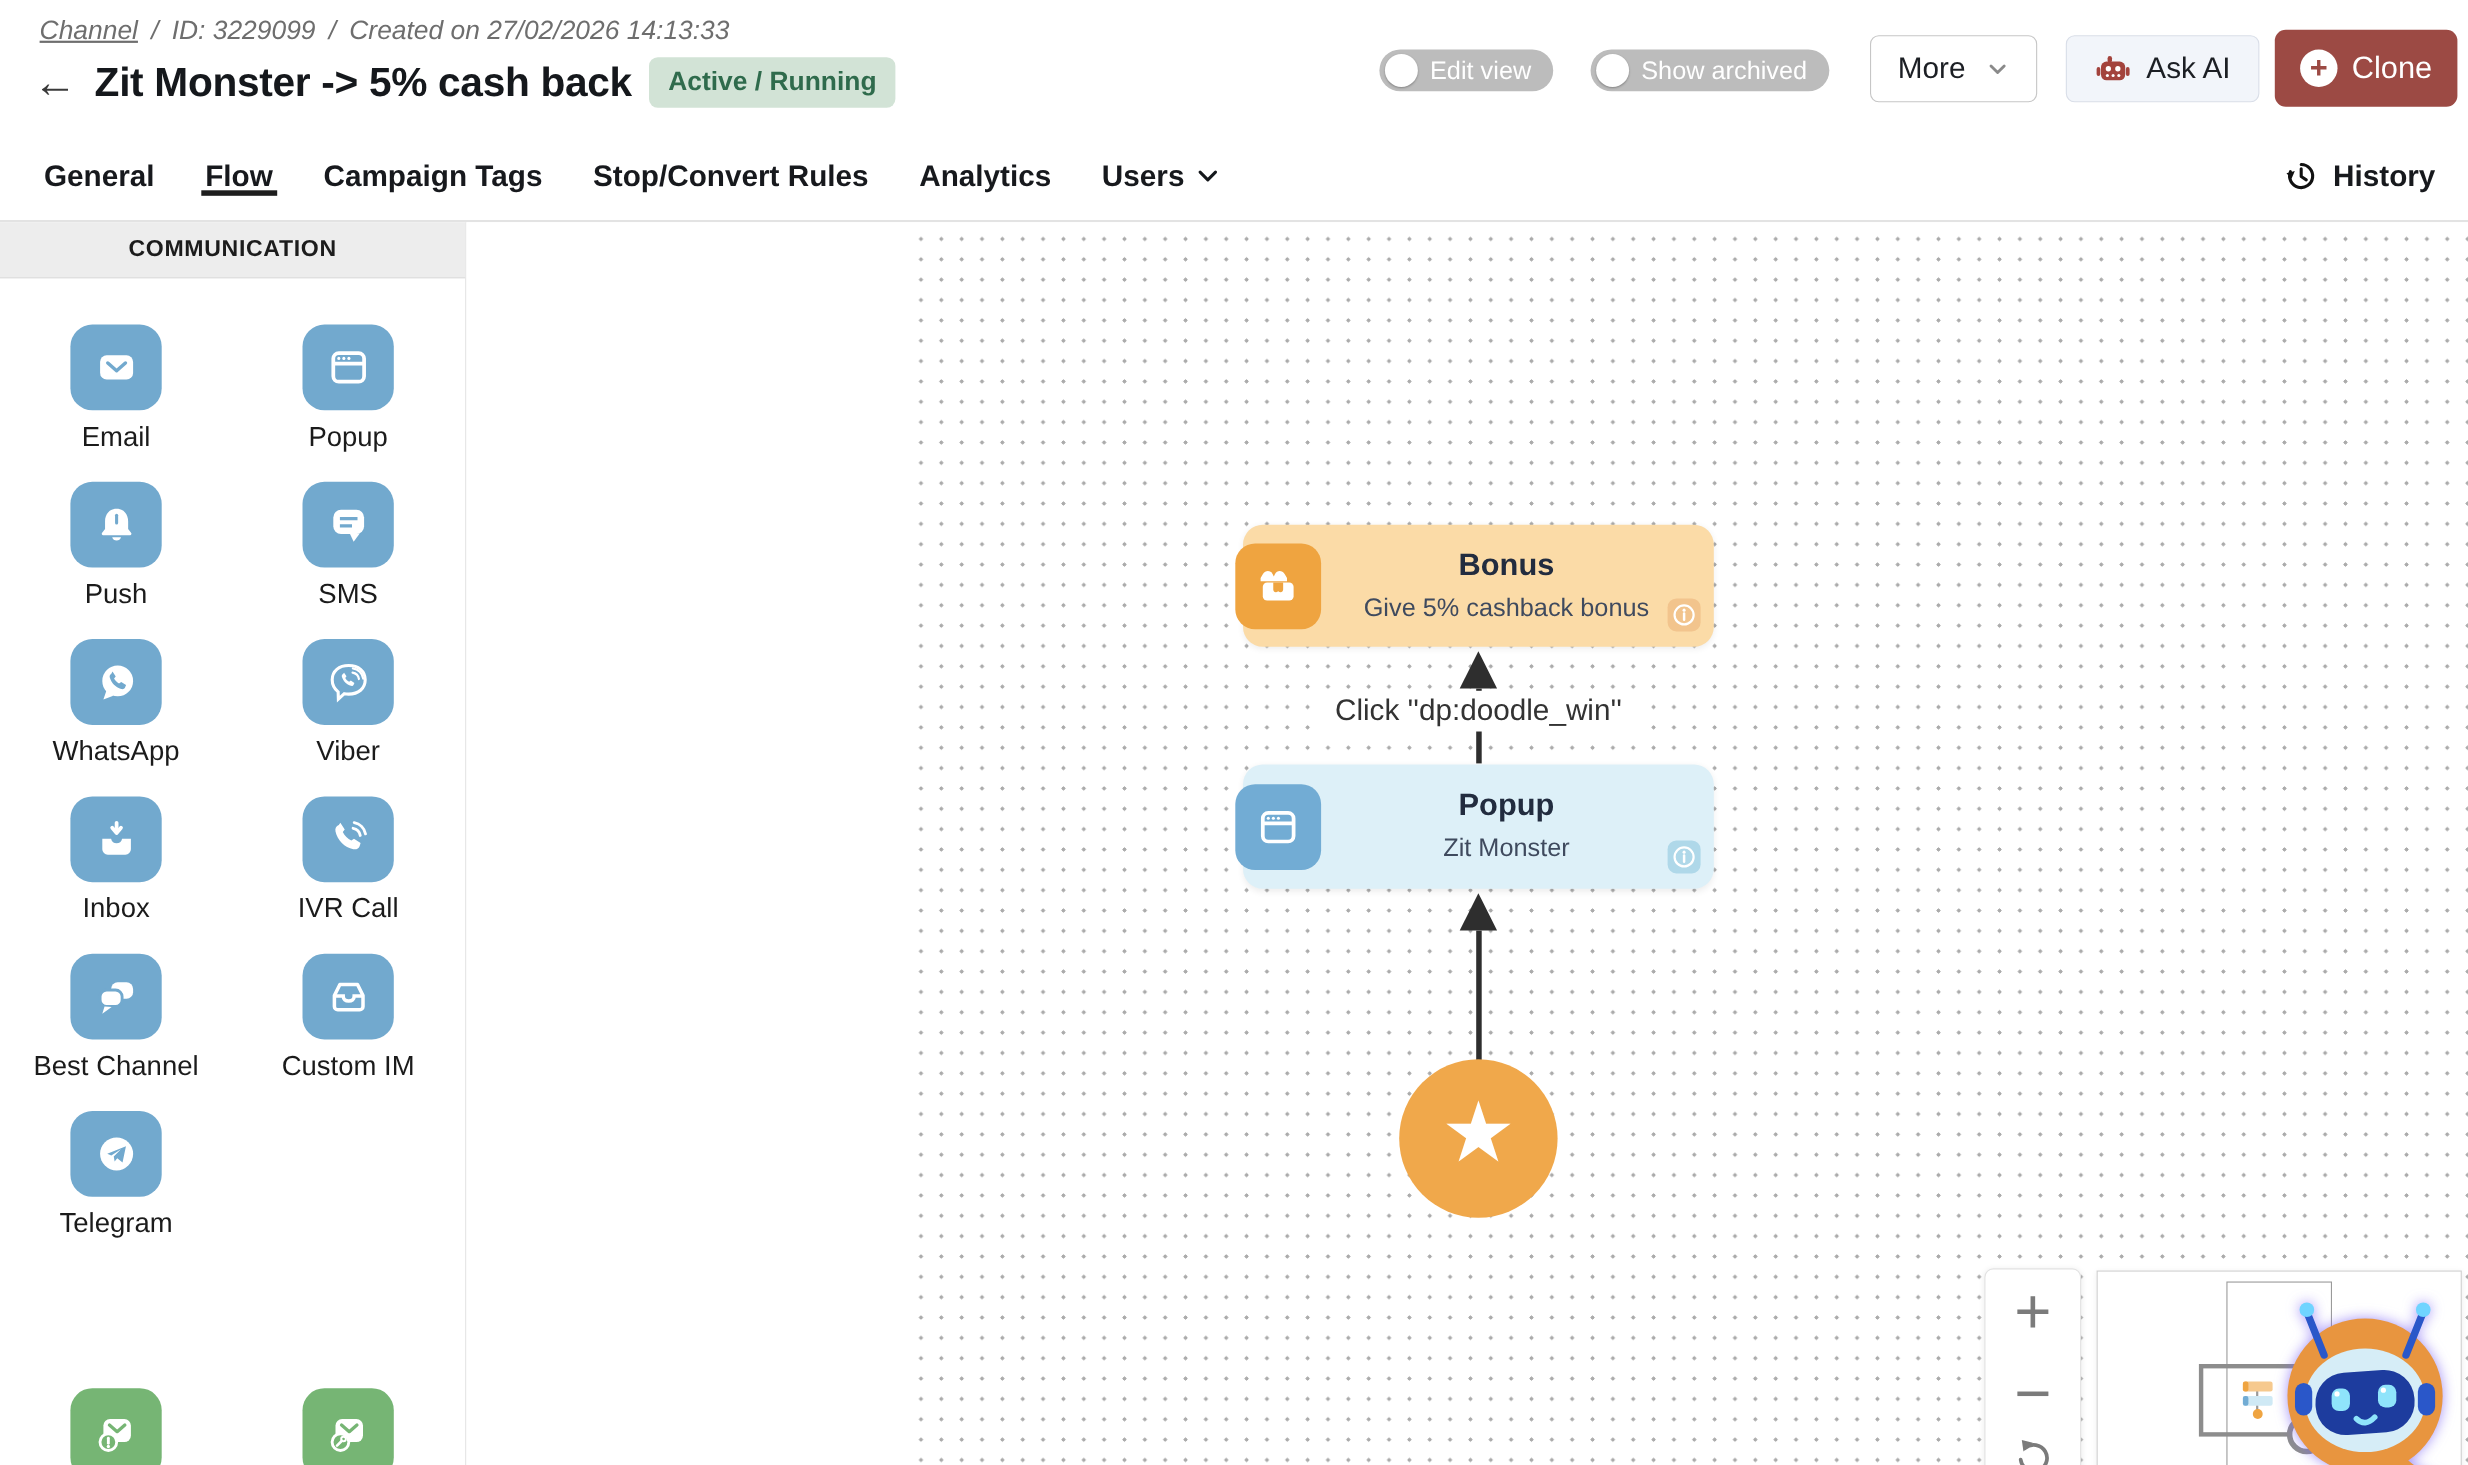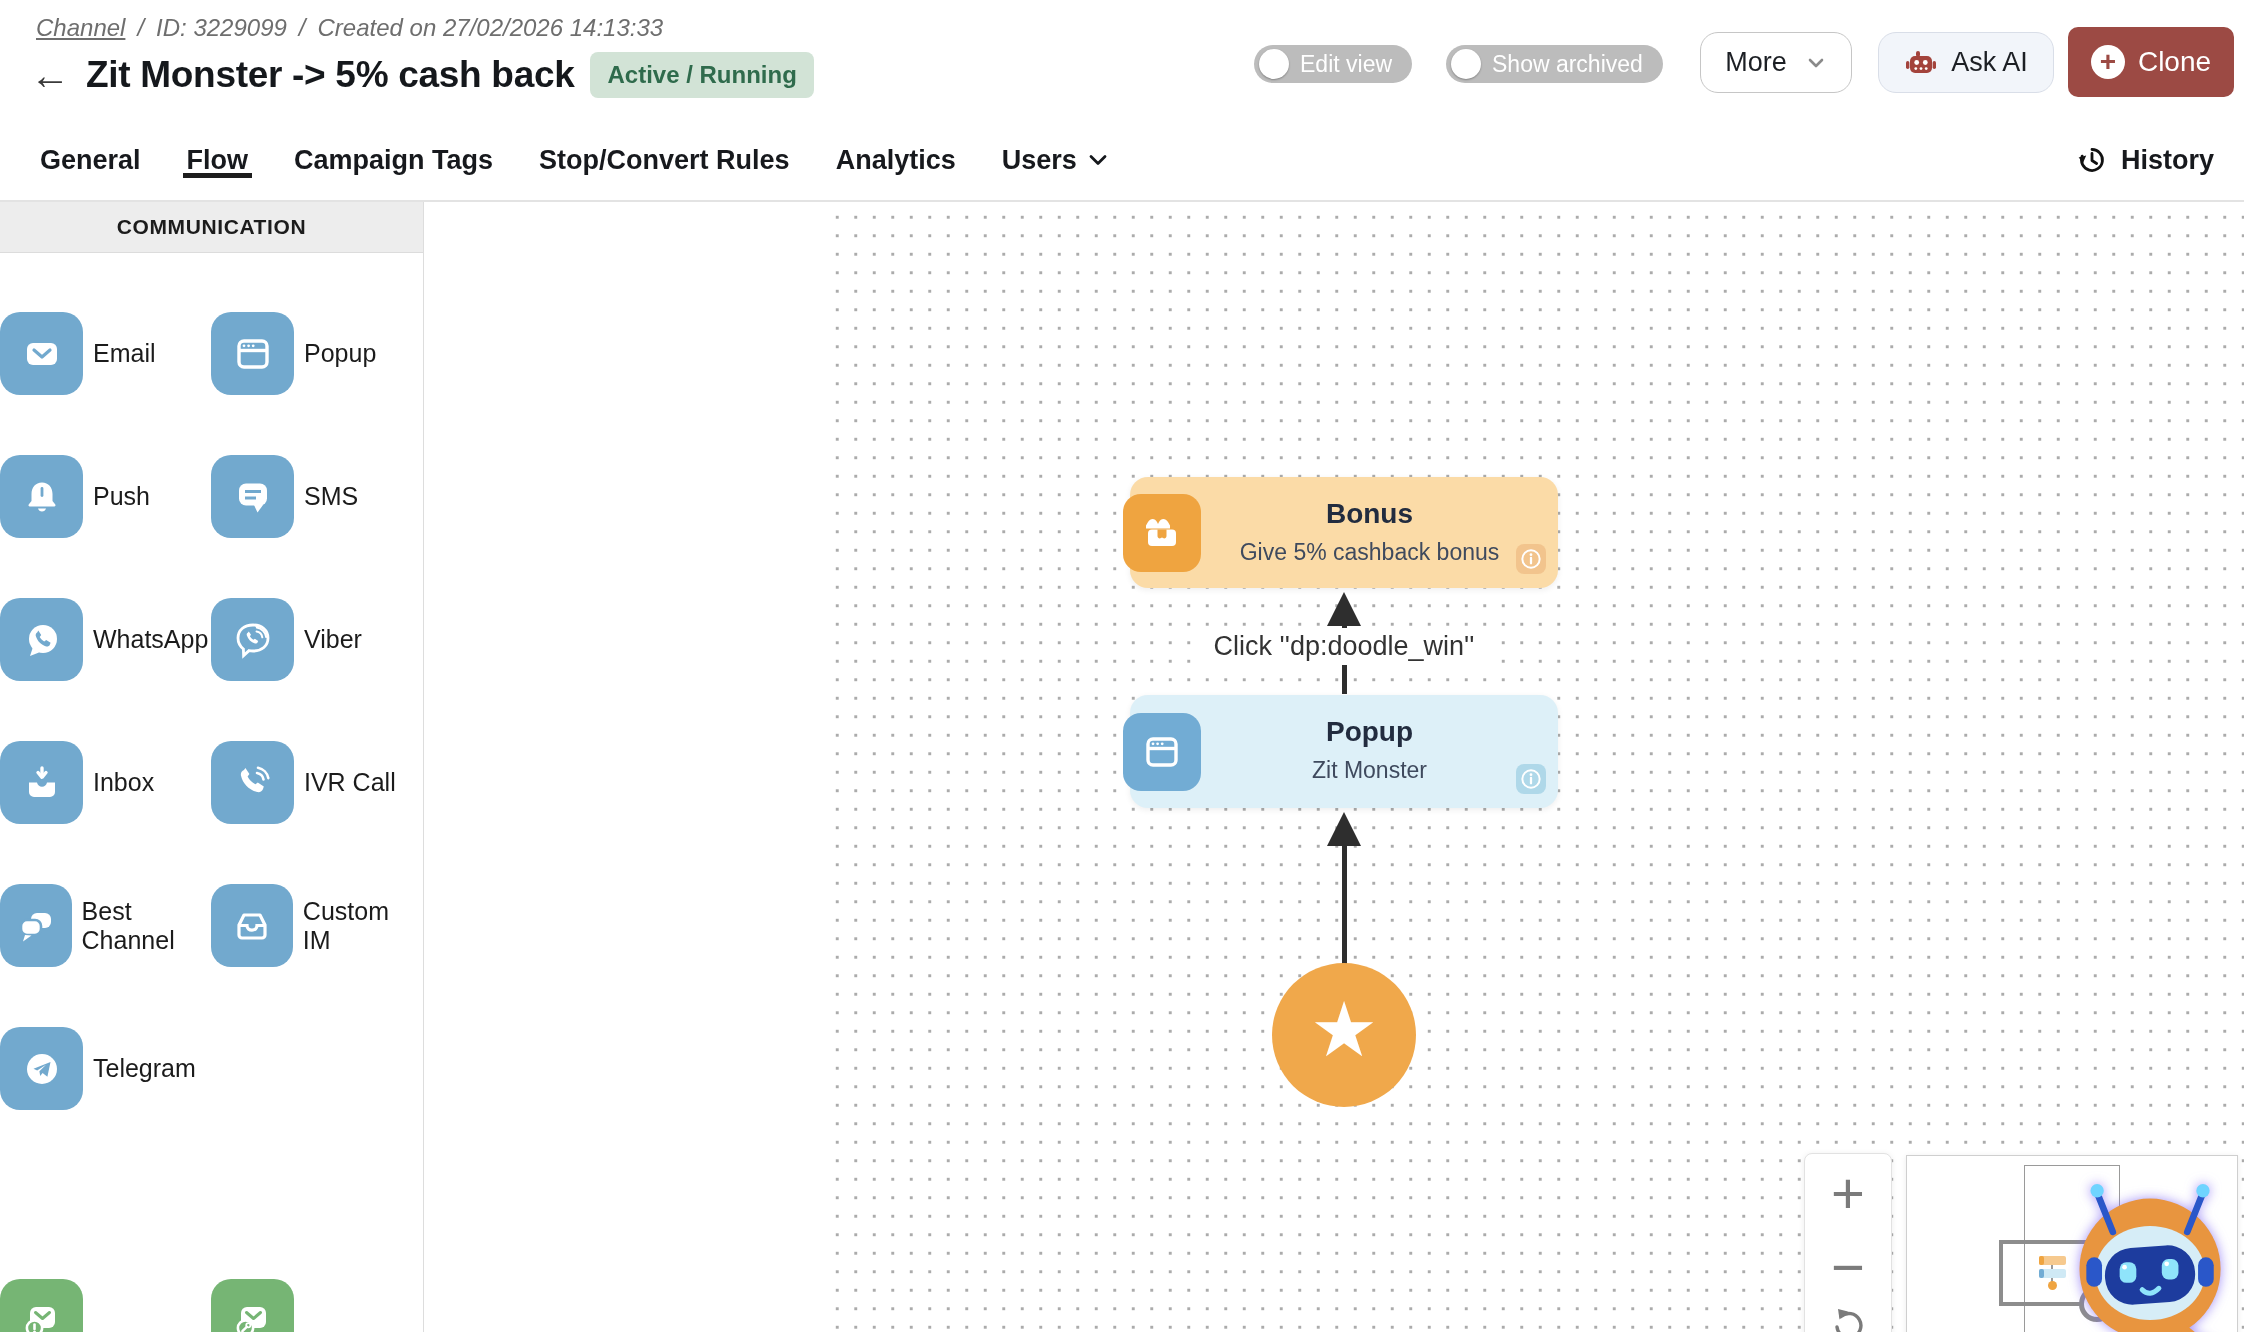--- a/index.html
+++ b/index.html
@@ -23,21 +23,21 @@
 
   .toggle { position:absolute; top:45px; height:38px; background:#bcbcbc; border-radius:19px;
     display:flex; align-items:center; gap:11px; color:#fff; font-size:23px;
     padding:0 20px 0 5px; cursor:pointer; }
   .toggle .knob { width:30px; height:30px; border-radius:50%; background:#fff;
     box-shadow:0 1px 2px rgba(0,0,0,.3); }
   #toggle-edit { left:1254px; }
   #toggle-archived { left:1446px; }
 
   .hbtn { position:absolute; display:flex; align-items:center; justify-content:center;
-    border-radius:18px; font-size:27px; color:#1c1f24; cursor:pointer; }
+    border-radius:8px; font-size:27px; color:#1c1f24; cursor:pointer; }
   .btn-more { left:1700px; top:32px; width:152px; height:61px; background:#fff;
     border:1px solid #c6c6c6; gap:18px; }
   .btn-askai { left:1878px; top:32px; width:176px; height:61px; background:#f2f5fa;
     border:1px solid #d9dee8; gap:13px; }
   .btn-clone { left:2068px; top:27px; width:166px; height:70px; background:#9c4a44;
     color:#fff; border-radius:10px; gap:13px; font-size:28px; }
   .clone-plus { width:34px; height:34px; border-radius:50%; background:#fff; color:#9c4a44;
     display:flex; align-items:center; justify-content:center; font-size:28px; font-weight:700; line-height:1; }
 
   
@@ -55,21 +55,21 @@
   .sidebar { position:absolute; top:202px; left:0; width:424px; bottom:0; background:#fff;
     border-right:1px solid #ddd; }
   .band { height:51px; background:#ededed; border-bottom:1px solid #dcdcdc;
     display:flex; align-items:center; justify-content:center;
     font-size:21px; font-weight:700; letter-spacing:.6px; color:#1c1c1c; }
   #band-actions { position:absolute; top:968px; left:0; right:0; }
   .palette { position:absolute; left:0; right:1px; display:grid;
     grid-template-columns:1fr 1fr; row-gap:26px; }
   #palette-comm { top:93px; }
   #palette-actions { top:1060px; }
-  .pal-item { display:flex; flex-direction:row; align-items:center; gap:10px;
+  .pal-item { display:flex; flex-direction:column; align-items:center; gap:10px;
     height:117px; cursor:grab; }
   .pal-icon { width:83px; height:83px; border-radius:20px; background:#72a9ce;
     display:flex; align-items:center; justify-content:center; }
   .pal-icon.green { background:#76b574; }
   .pal-label { font-size:25px; color:#1b1b1b; }
 
   
   .canvas { position:absolute; left:424px; top:202px; right:0; bottom:0; background:#fff;
     overflow:hidden; }
   .dots { position:absolute; left:404px; top:6px; right:0; bottom:0;

